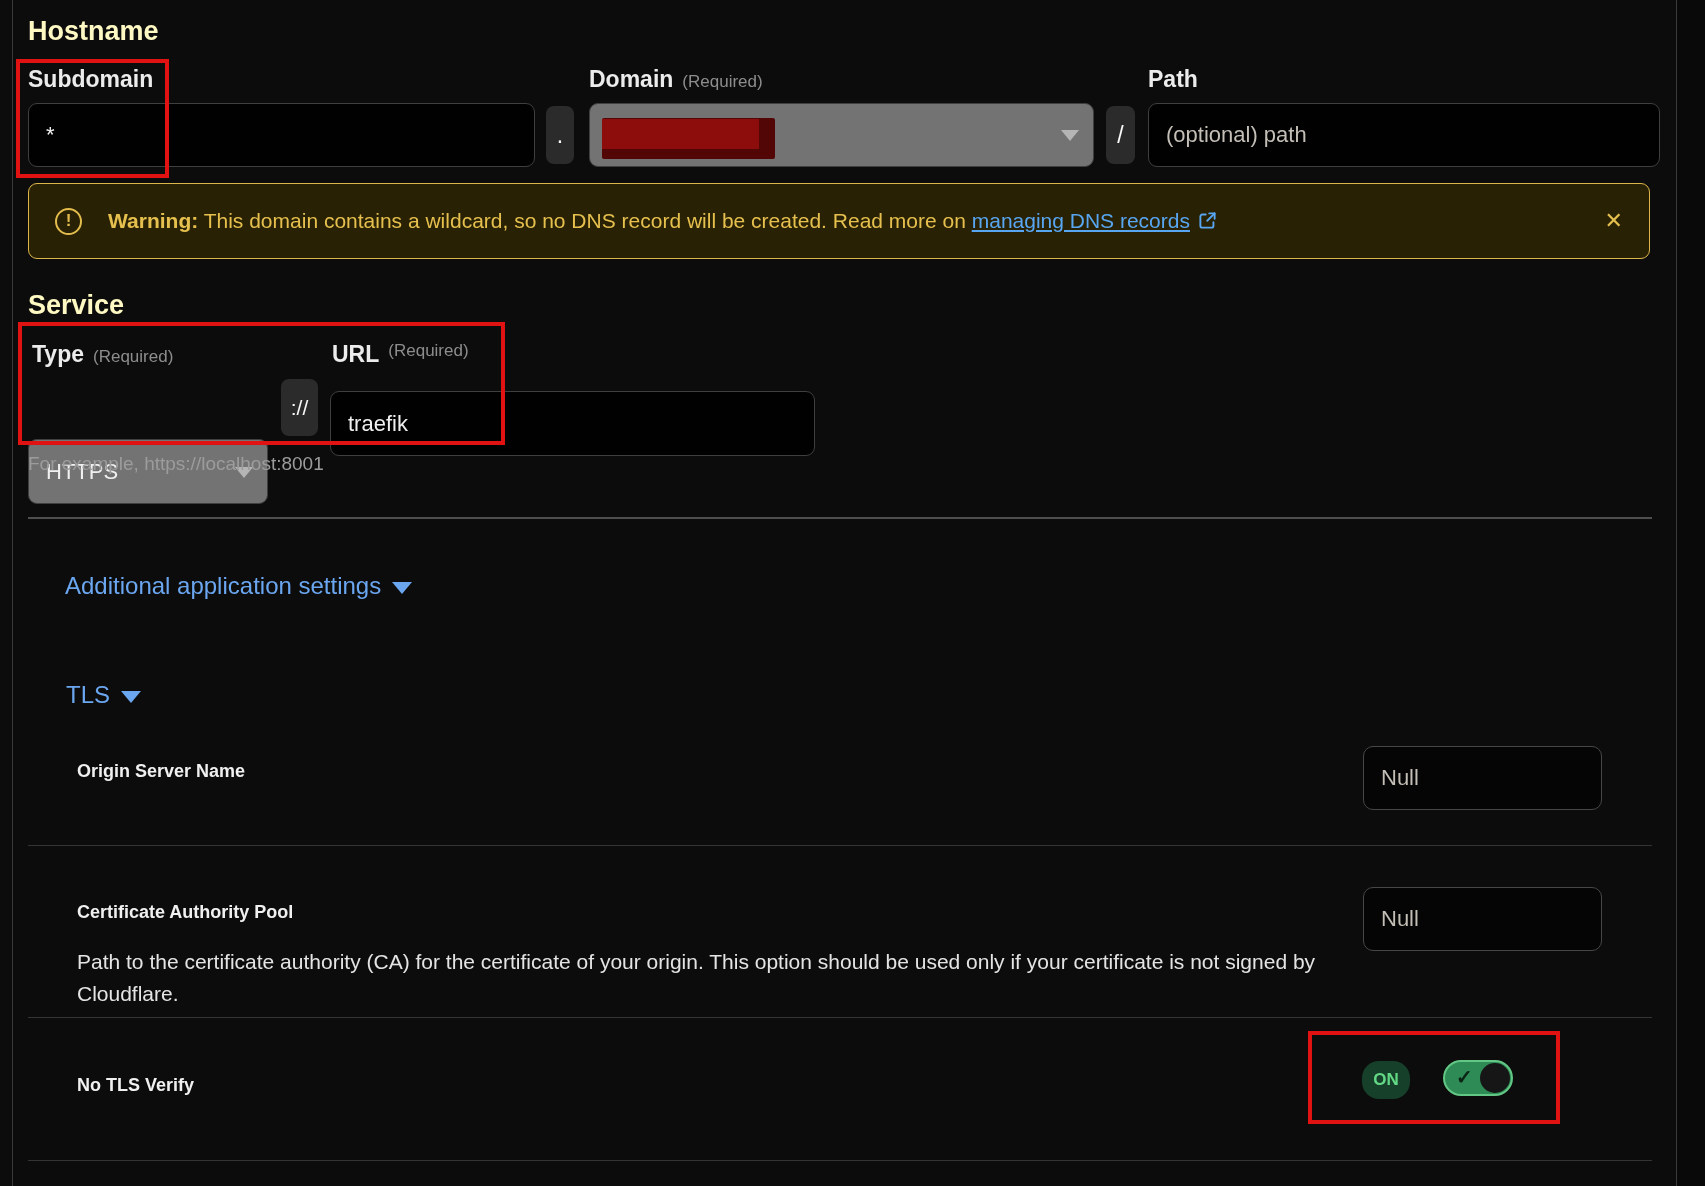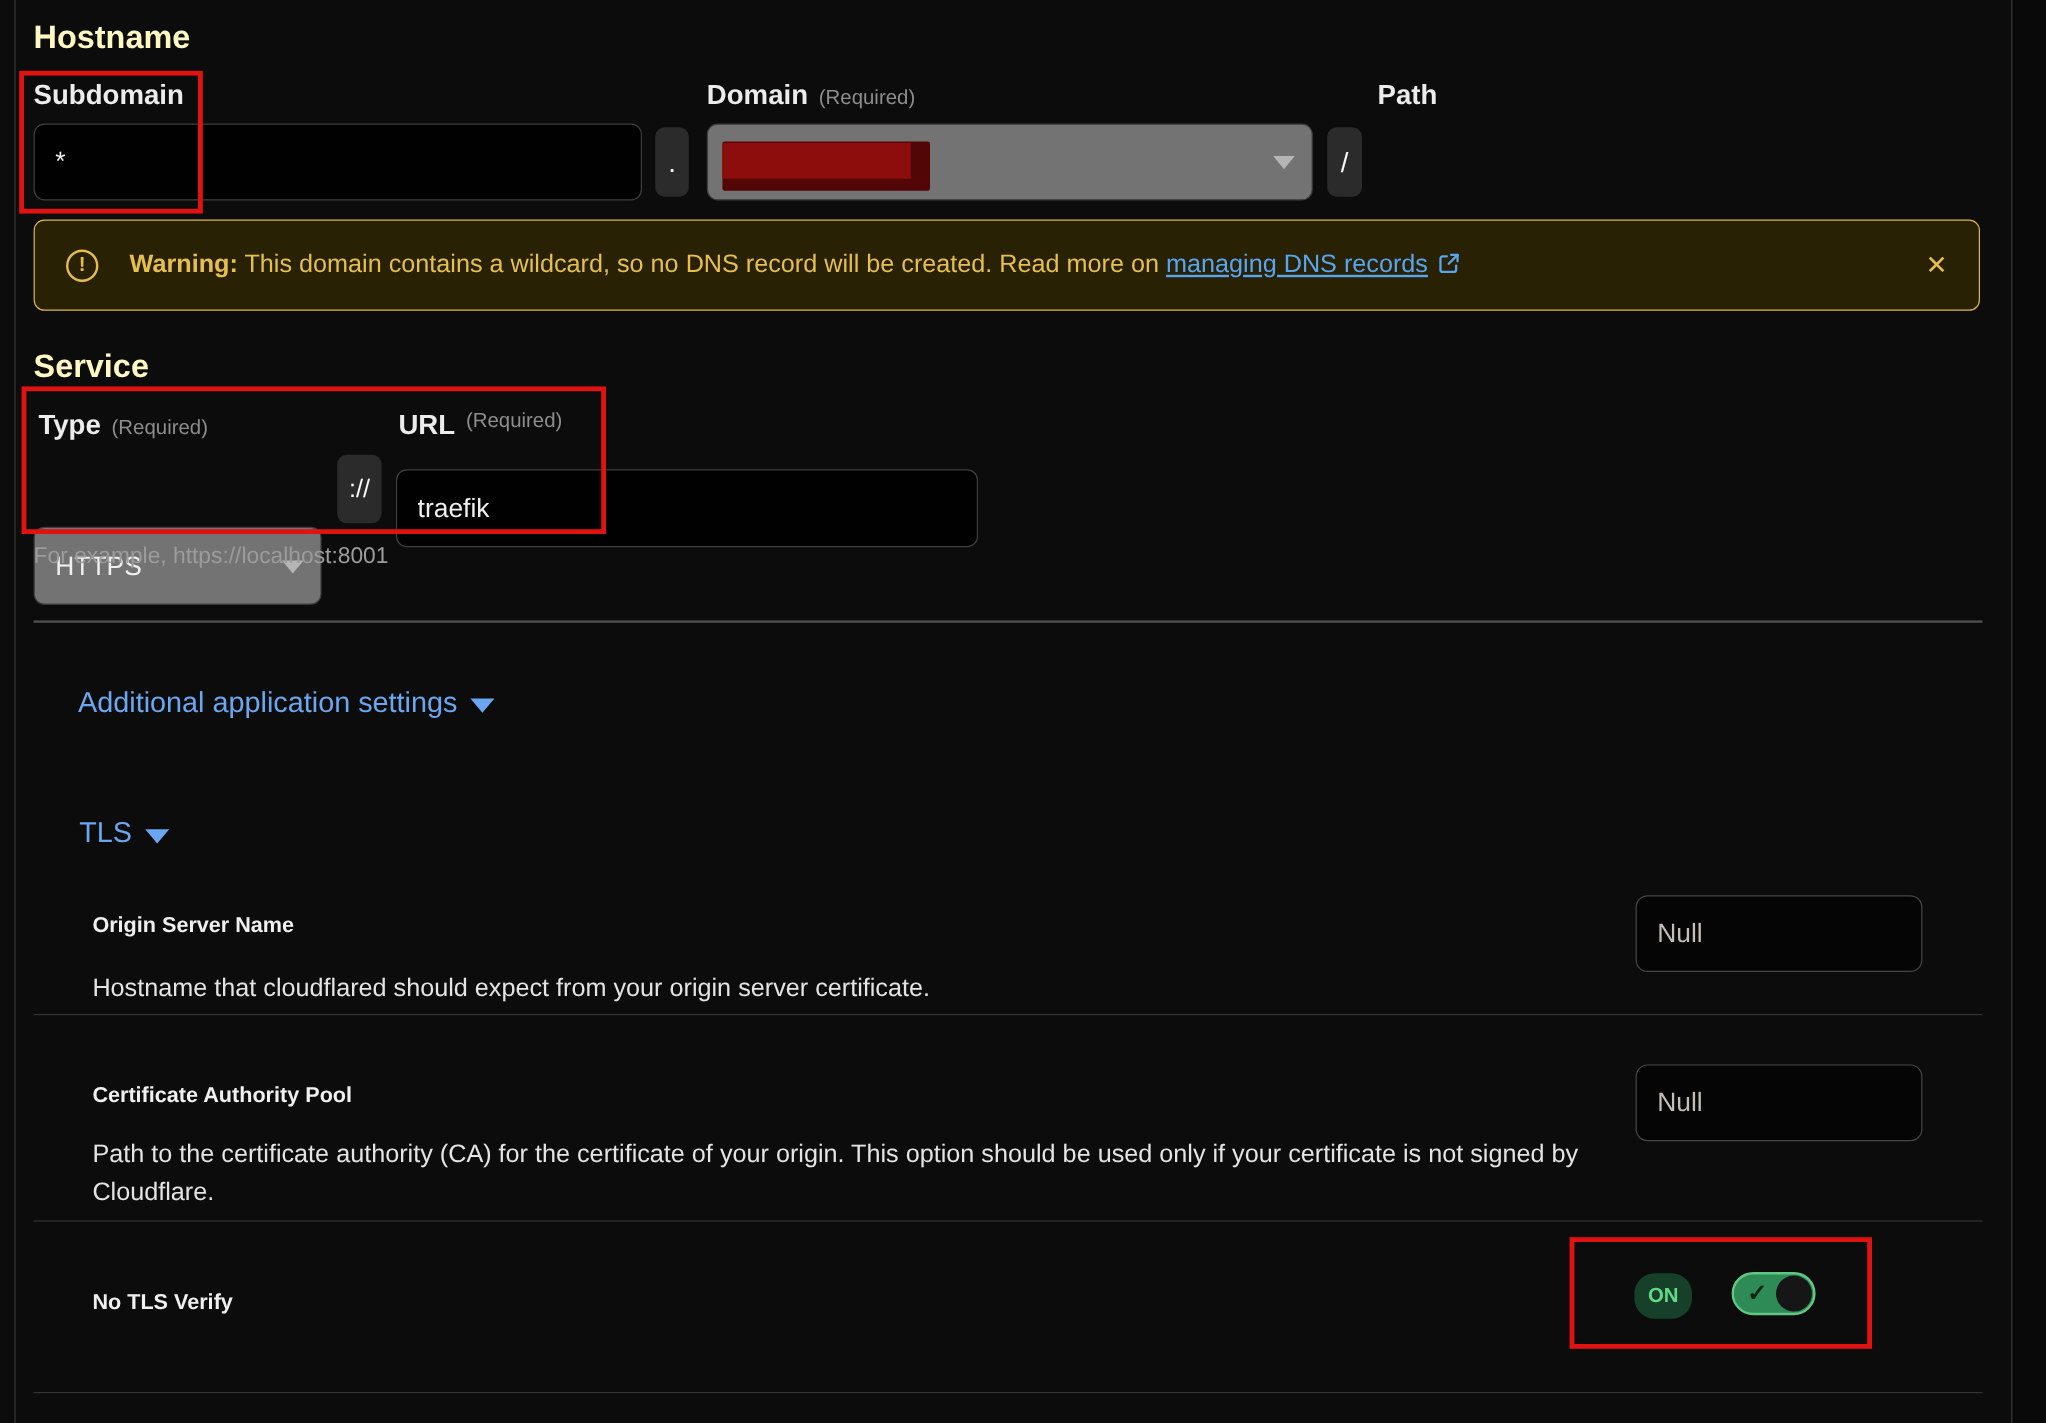--- a/index.html
+++ b/index.html
@@ -91,20 +91,21 @@
     <span class="redaction-outer">
       <span class="redaction-inner"></span>
     </span>
     <span class="caret-down"></span>
   </div>
 
   <div class="abs chip" style="left:1106px; top:106px; width:29px; height:58px">/</div>
 
   <div class="abs field-label" style="left:1148px; top:66px">Path</div>
 
+  <input class="abs text-input" style="left: 1148px; top: 103px; width: 512px; height: 64px;" readonly="" placeholder="(optional) path">
 
   <div class="highlight-box" style="left:16px; top:59px; width:153px; height:119px"></div>
 
   <div class="warning-banner">
     <span class="warn-icon">!</span>
     <span class="warn-text"><span class="warn-bold">Warning:</span><span> This domain contains a wildcard, so no DNS record will be created. Read more on </span><a class="warn-link">managing DNS records</a><svg class="ext-icon" width="19" height="19" viewBox="0 0 16 16" fill="none" stroke="#58a6f2" stroke-width="1.6" stroke-linecap="round" stroke-linejoin="round">
         <path d="M6.5 3H3.6A1.6 1.6 0 0 0 2 4.6v7.8A1.6 1.6 0 0 0 3.6 14h7.8a1.6 1.6 0 0 0 1.6-1.6V9.5"></path>
         <path d="M9.5 2H14v4.5"></path>
           <path d="M14 2 7.8 8.2"></path>
         </svg></span>
@@ -142,21 +143,20 @@
     <span>Additional application settings</span>
     <span class="blue-caret"></span>
   </div>
 
   <div class="abs blue-link" style="left:46px; top:681px">
     <span>TLS</span>
     <span class="blue-caret"></span>
   </div>
 
   <div class="abs row-title" style="left:77px; top:761px">Origin Server Name</div>
-  <div class="abs row-desc" style="left:77px; top:808px">Hostname that cloudflared should expect from your origin server certificate.</div>
   <input class="abs text-input" style="left: 1363px; top: 746px; width: 239px; height: 64px; border-radius: 10px; background: rgb(5, 5, 5); border-color: rgb(71, 71, 71);" readonly="" placeholder="Null">
   <div class="divider-row" style="top:845px"></div>
 
   <div class="abs row-title" style="left:77px; top:902px">Certificate Authority Pool</div>
   <div class="abs row-desc" style="left:77px; top:946px; width:1250px">Path to the certificate authority (CA) for the certificate of your origin. This option should be used only if your certificate is not signed by Cloudflare.</div>
   <input class="abs text-input" style="left: 1363px; top: 887px; width: 239px; height: 64px; border-radius: 10px; background: rgb(5, 5, 5); border-color: rgb(71, 71, 71);" readonly="" placeholder="Null">
   <div class="divider-row" style="top:1017px"></div>
 
   <div class="abs row-title" style="left:77px; top:1075px">No TLS Verify</div>
 

